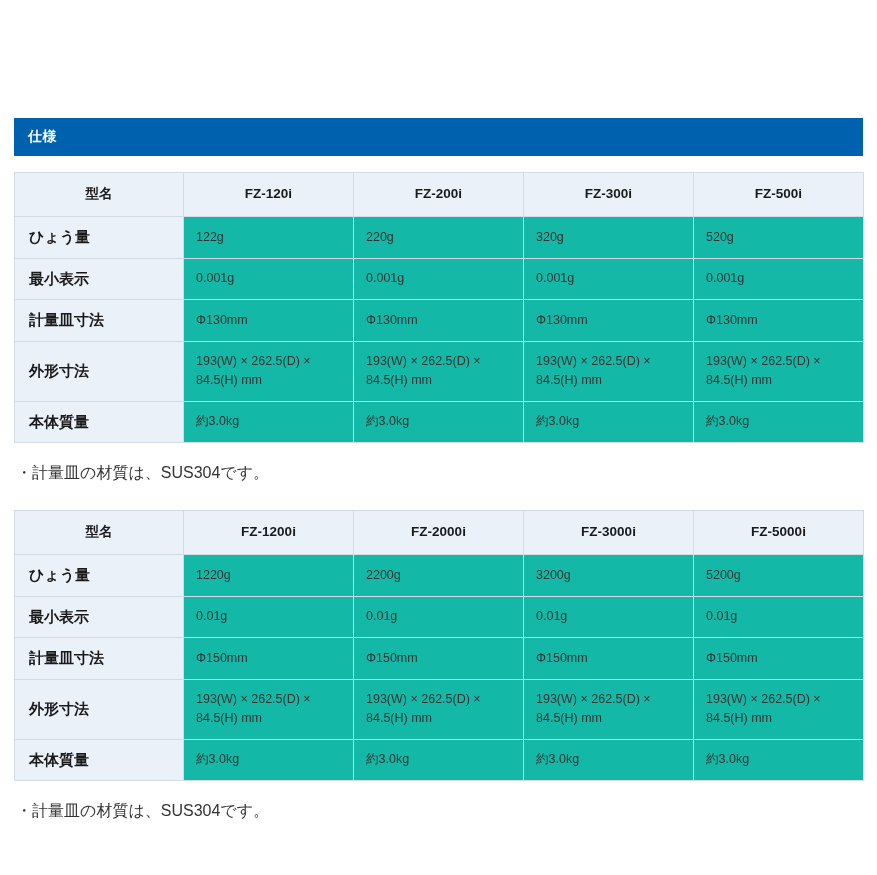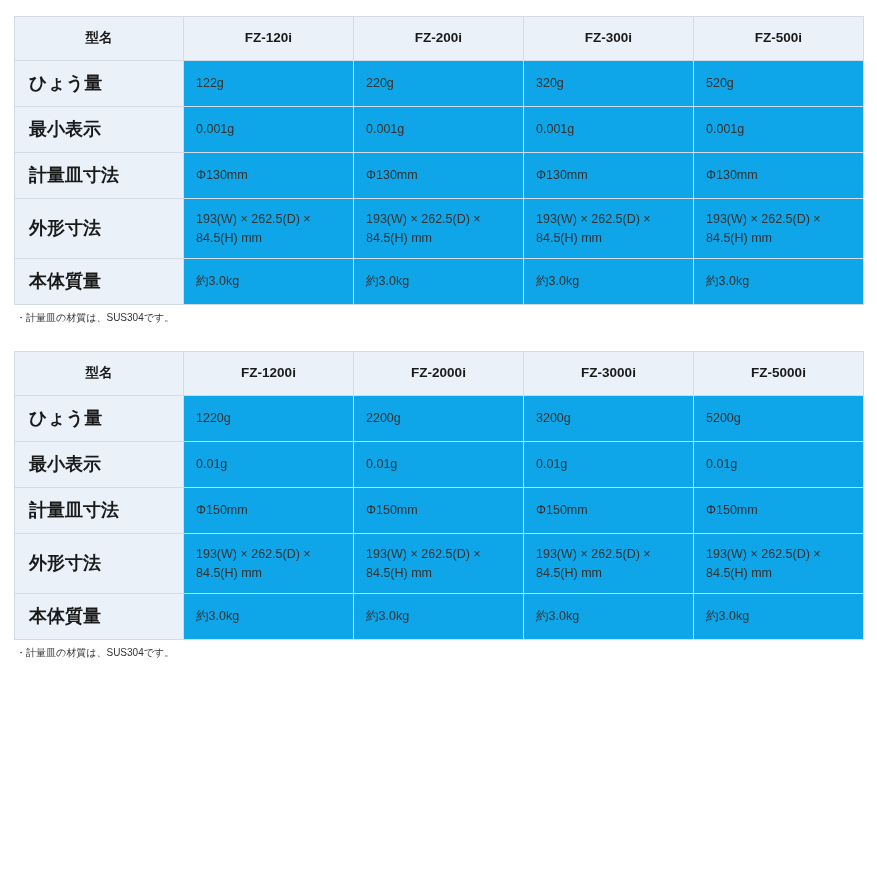--- a/index.html
+++ b/index.html
@@ -32,21 +32,21 @@
     align-items: center;
     padding-left: 14px;
     box-sizing: border-box;
     letter-spacing: 0.5px;
   }
   table.spec {
     width: 849px;
     border-collapse: collapse;
     table-layout: fixed;
     font-size: 12.5px;
-    background: #0ea5e9;
+    background: #14b8a6;
   }
   table.spec col.label { width: 169px; }
   table.spec col.val { width: 170px; }
   table.spec th, table.spec td {
     border: 1px solid #d3dce6;
     padding: 9px 12px;
     vertical-align: middle;
     box-sizing: border-box;
     line-height: 1.5;
   }
@@ -57,51 +57,54 @@
     font-weight: bold;
     height: 44px;
     padding: 8px 12px;
   }
   table.spec thead th.label-head {
     text-align: center;
   }
   table.spec tbody th {
     background: #eaf1f8;
     color: #1a1a1a;
-    font-size: 18px;
+    font-size: 15px;
     font-weight: bold;
     text-align: left;
     padding-left: 14px;
   }
   table.spec tbody td {
     text-align: left;
     color: #333333;
     font-size: 12.5px;
     height: 25px;
   }
   table.spec tbody tr.tall td,
   table.spec tbody tr.tall th {
     height: 60px;
   }
   .note {
-    font-size: 10px;
+    font-size: 16px;
     color: #333333;
-    margin: 6px 0 0 2px;
+    margin: 20px 0 0 2px;
   }
   .gap {
     height: 26px;
   }
   .tbl-wrap { padding-left: 0; }
   .first-table { margin-top: 16px; }
 </style>
 </head>
 <body>
 
 <div class="page">
 
+  <div class="section-header">
+    <span>仕様</span>
+  </div>
 
   <div class="tbl-wrap first-table">
     <table class="spec">
       <colgroup>
         <col class="label">
           <col class="val">
           <col class="val">
           <col class="val">
           <col class="val">
       </colgroup>

